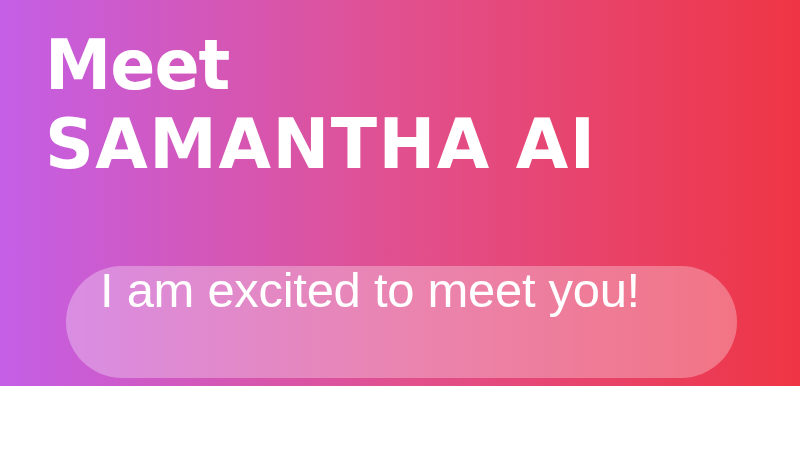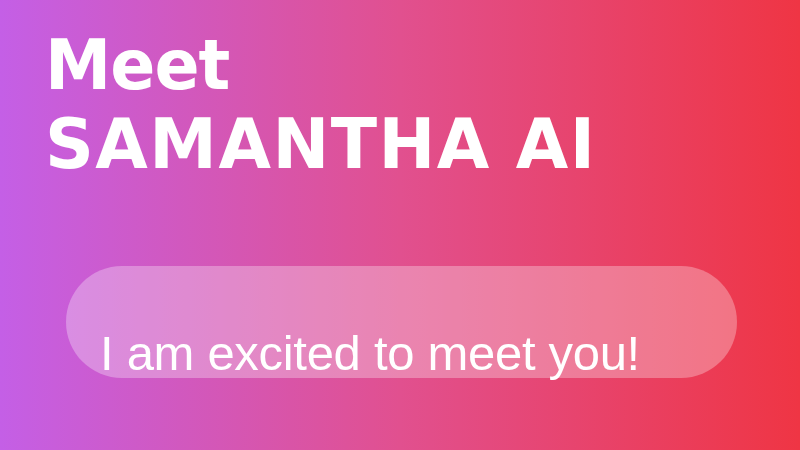--- a/index.html
+++ b/index.html
@@ -10,21 +10,21 @@
   body {
     width: 800px;
     height: 450px;
     overflow: hidden;
     font-family: "Liberation Sans", sans-serif;
   }
 
   #hero-banner {
     position: relative;
     width: 800px;
-    height: 450px;
+    height: 386px;
     background: linear-gradient(90deg, #c45fe6 0%, #e1508f 50%, #ef3544 100%);
     overflow: hidden;
   }
 
   
   #headline-block {
     position: absolute;
     left: 45px;
     top: 26px;
     width: 720px;
@@ -60,21 +60,21 @@
   #speech-pill {
     position: absolute;
     left: 66px;
     top: 266px;
     width: 671px;
     height: 112px;
     box-sizing: border-box;
     border-radius: 56px;
     background: rgba(255, 255, 255, 0.30);
     display: flex;
-    align-items: flex-end;
+    align-items: flex-start;
     padding-left: 34px;
     padding-right: 34px;
   }
 
   #speech-pill-text {
     color: #ffffff;
     font-family: "Liberation Sans", sans-serif;
     font-size: 49px;
     font-weight: normal;
     line-height: 1;

